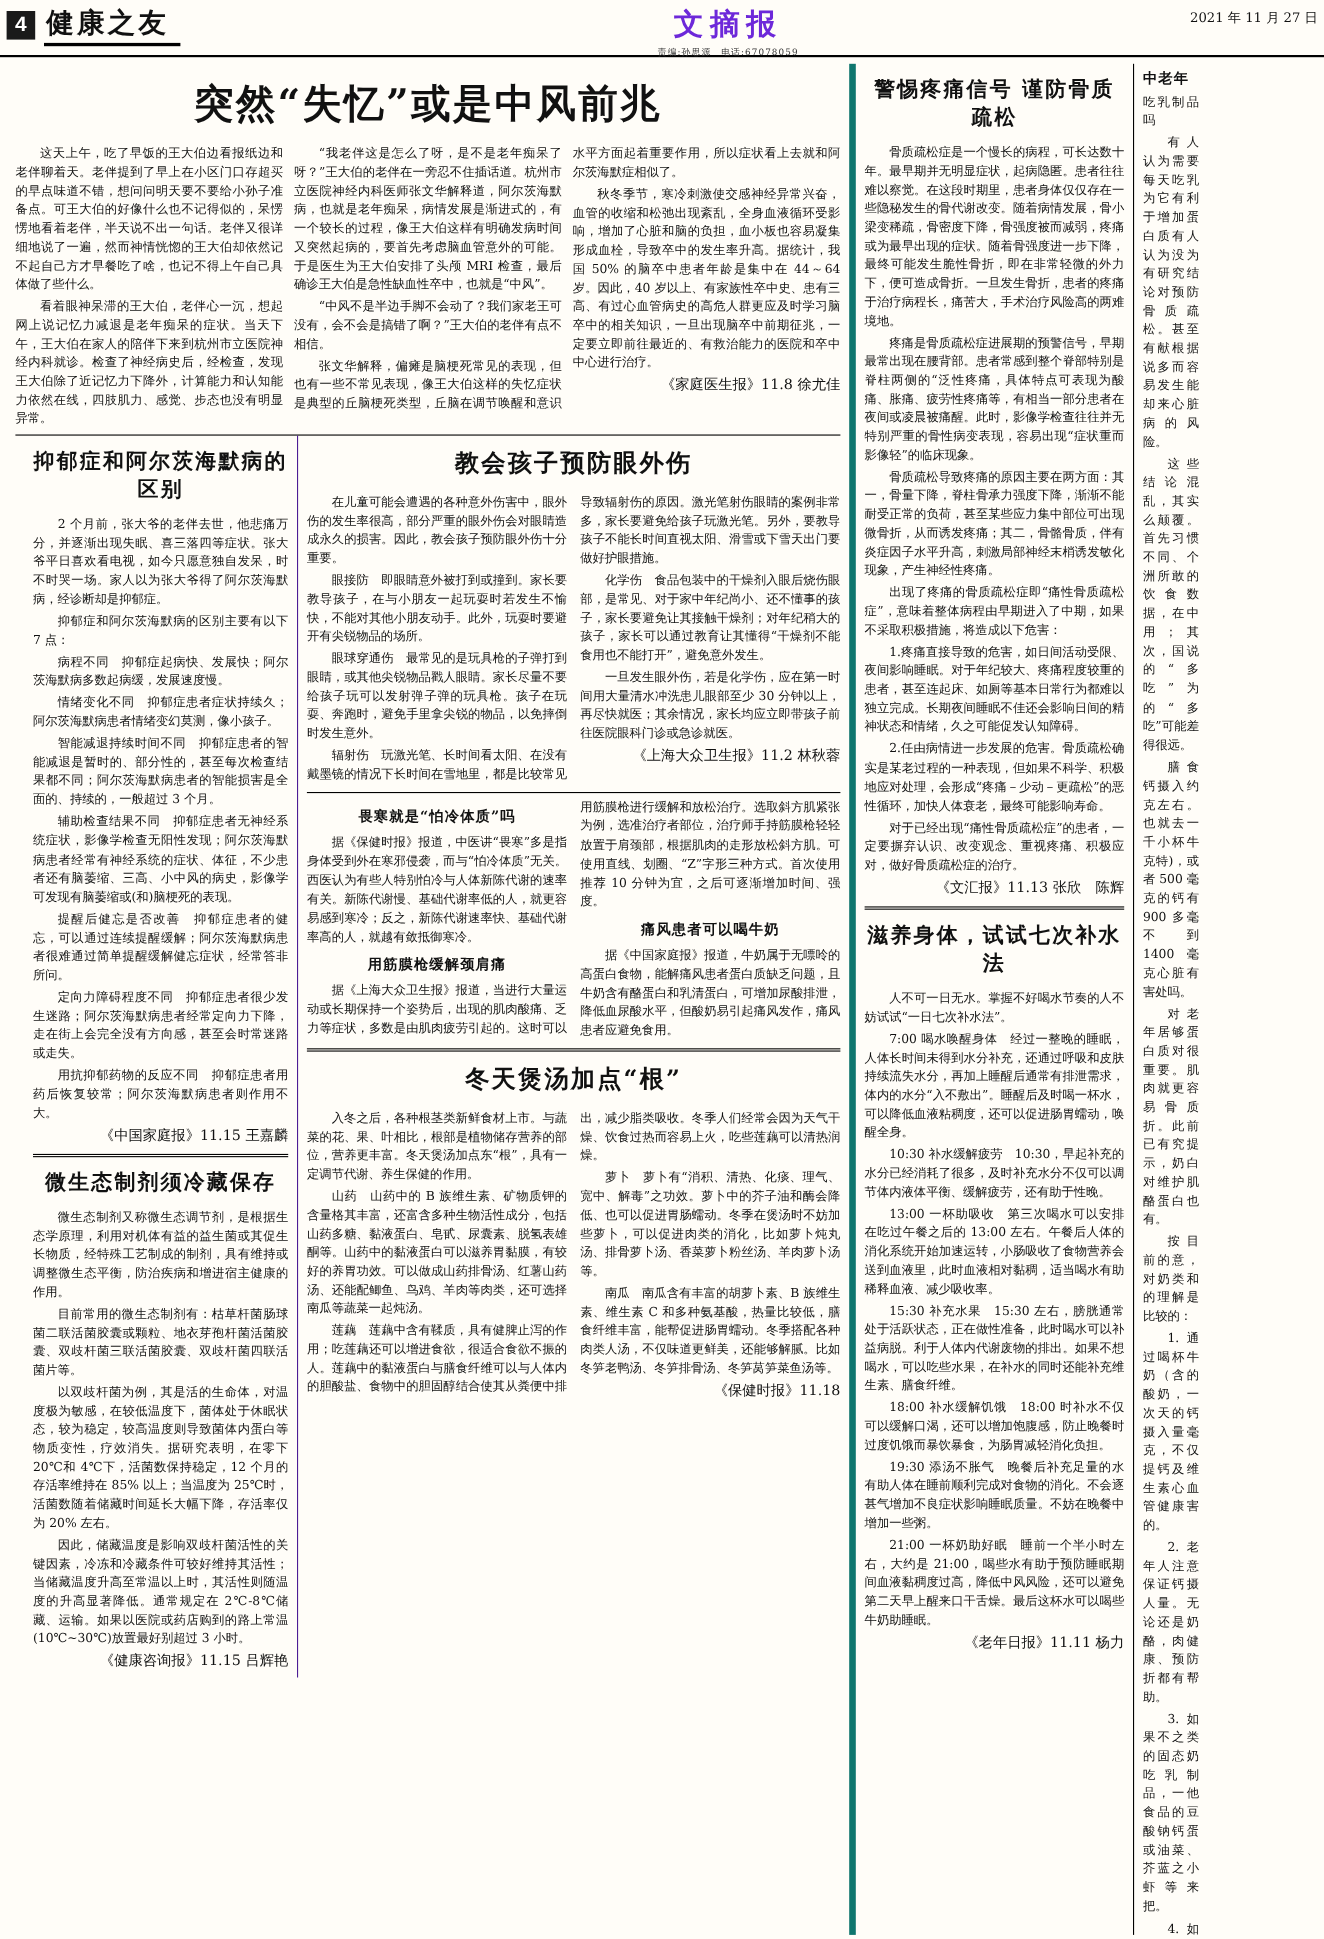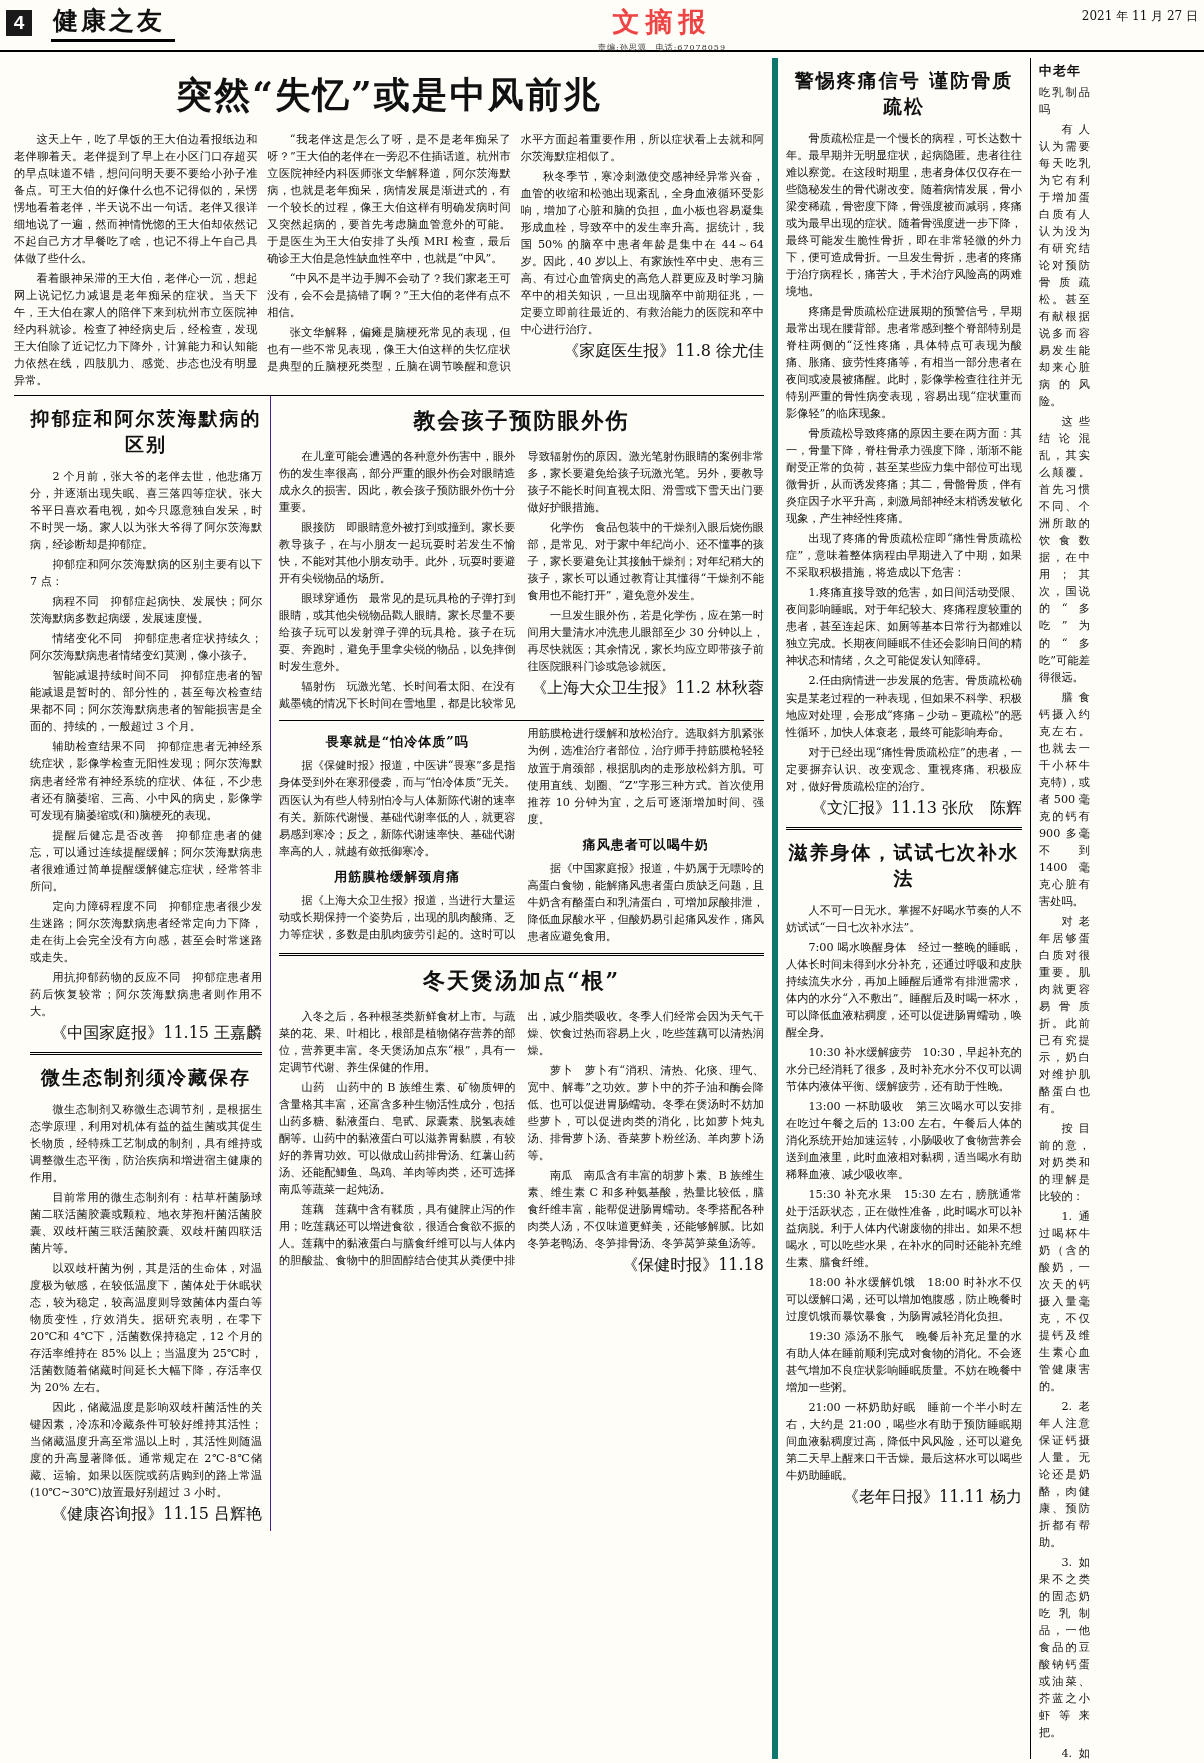--- a/index.html
+++ b/index.html
@@ -32,27 +32,26 @@
     width: 26px; height: 26px;
     background: #1a1a1a; color: #fff;
     font-size: 19px; font-weight: bold;
     display: flex; align-items: center; justify-content: center;
     font-family: "Liberation Sans", sans-serif;
   }
   .section-title {
     font-size: 25px; font-weight: bold; letter-spacing: 3px;
     padding: 0 10px 2px 2px;
     border-bottom: 3px solid #000;
-    margin-left: 11px;
   }
   .mh-center { flex: 1; text-align: center; }
   .paper-name {
     display: inline-block;
     font-size: 27px; font-weight: bold; letter-spacing: 6px;
-    color: #ef4444;
+    color: #6d28d9;
     font-family: "DejaVu Serif", serif;
   }
   .paper-sub { font-size: 8px; color: #333; margin-top: 2px; letter-spacing: 1px; }
   .mh-right { width: 210px; text-align: right; font-size: 11px; padding-top: 4px; }
   .mh-right .date { font-size: 12px; }
 
   
   .body-grid {
     display: flex;
     padding: 6px 6px 0 6px;
@@ -89,21 +88,21 @@
   }
   p.t {
     font-size: 11.2px;
     line-height: 1.52;
     text-align: justify;
     text-indent: 2em;
     margin: 0 0 3px 0;
   }
   p.t.noind { text-indent: 0; }
   .src {
-    font-size: 16px;
+    font-size: 13px;
     text-align: right;
     margin: 2px 0 6px 0;
   }
   .hr { border-top: 1px solid #000; margin: 8px 0 4px 0; }
   .hr.dbl { border-top: 3px double #000; }
   .twocol-flow { columns: 2; column-gap: 12px; column-rule: none; }
   .threecol-flow { columns: 3; column-gap: 10px; }
   .article { margin-bottom: 4px; }
 </style>
 </head>

